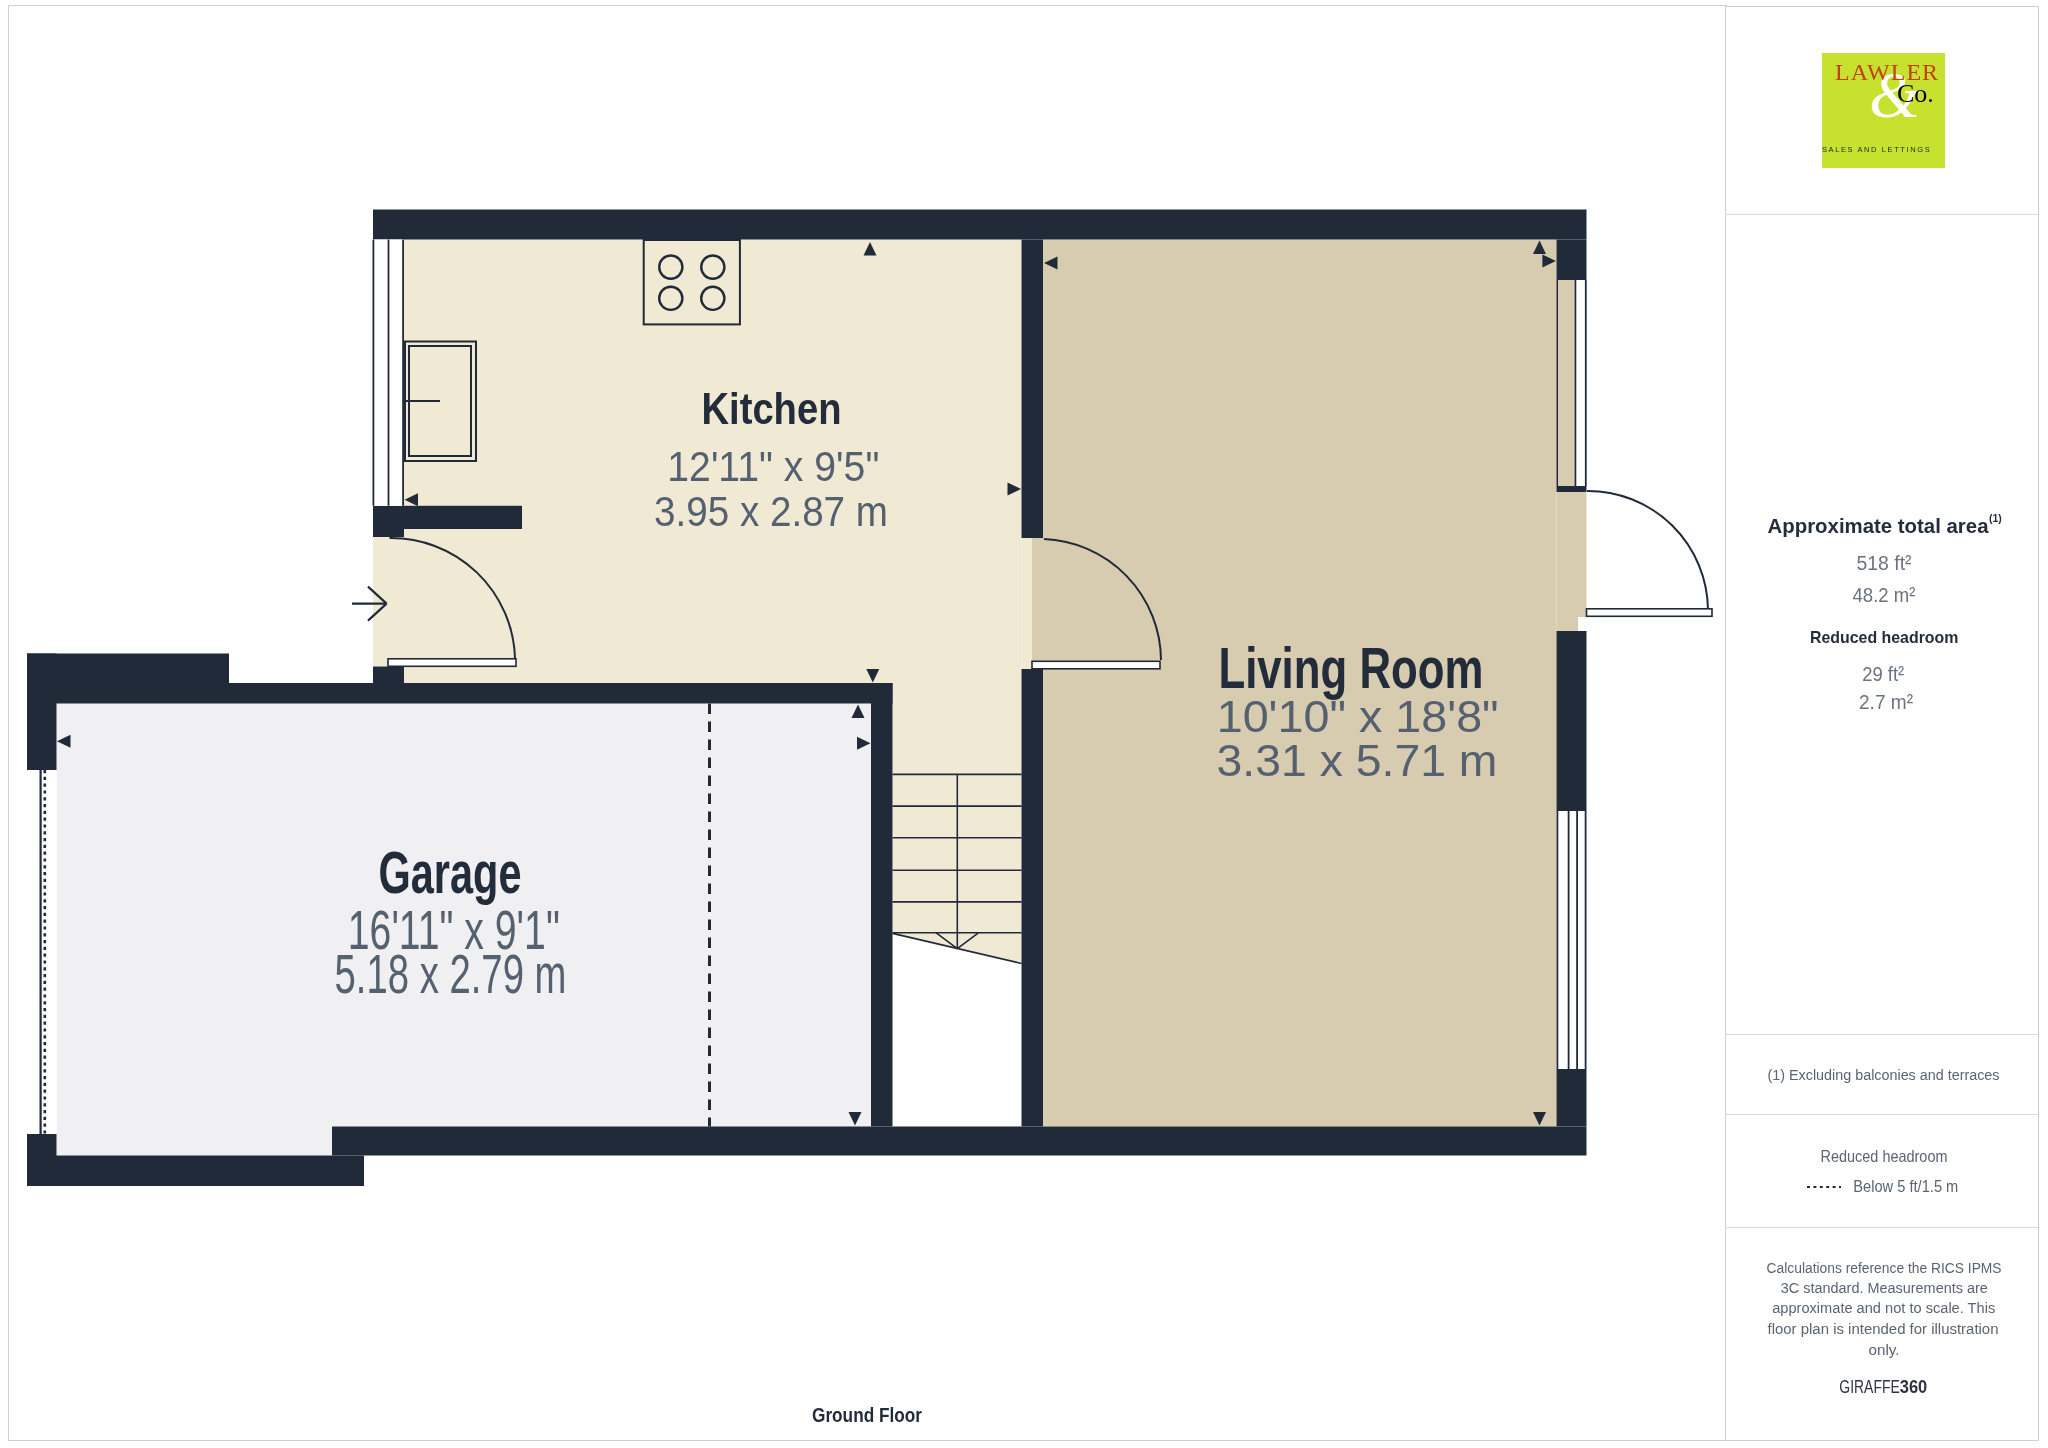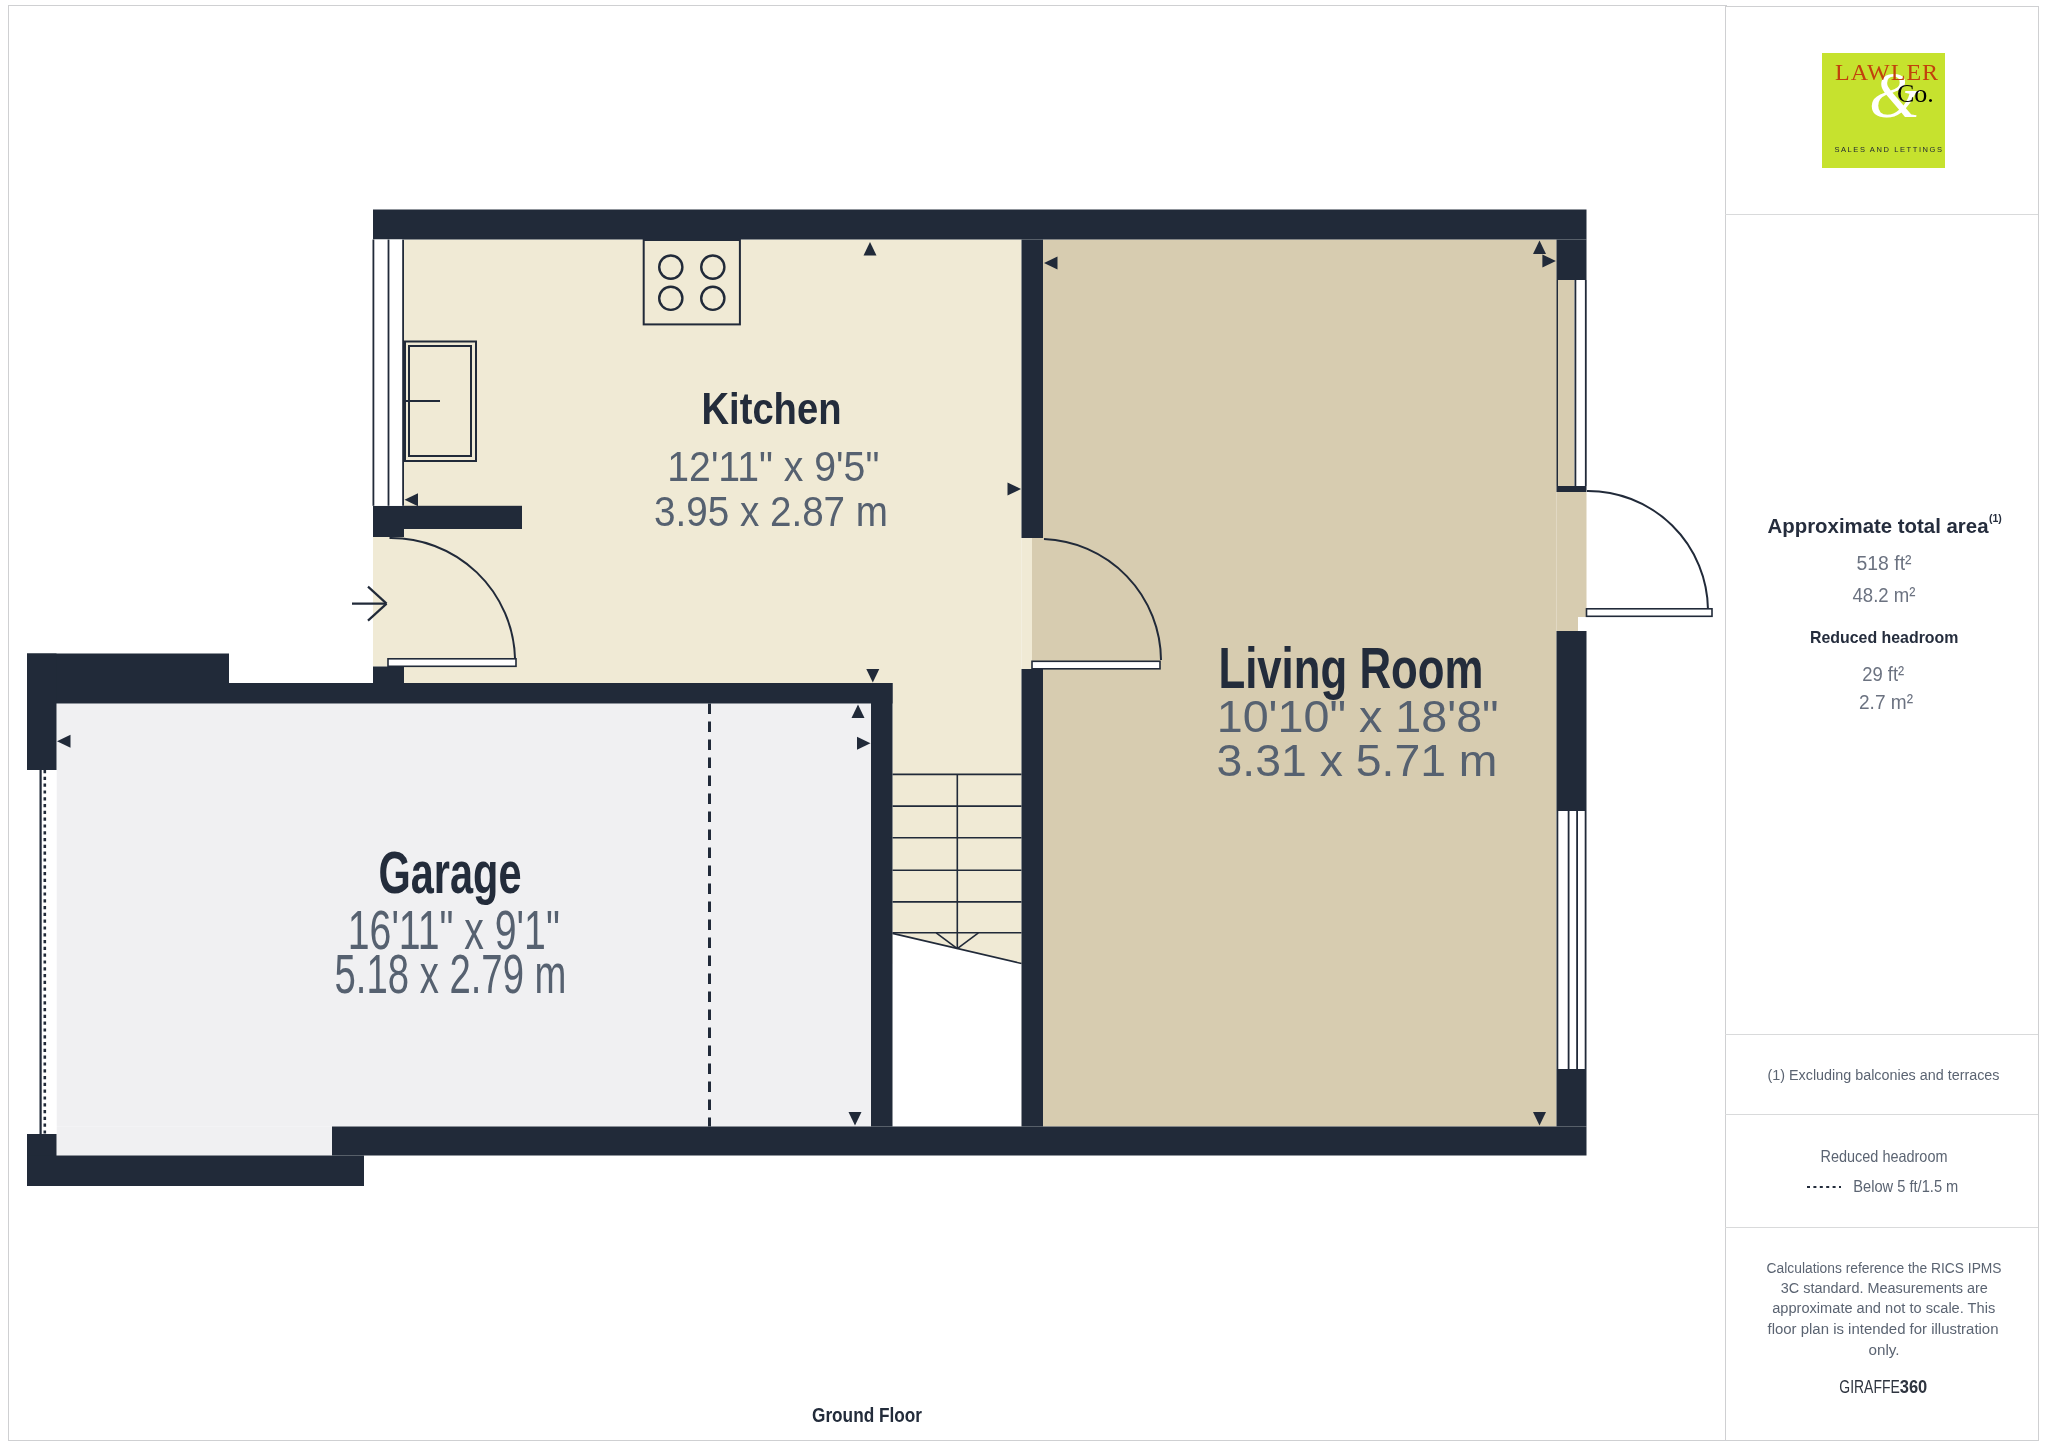--- a/index.html
+++ b/index.html
@@ -227,21 +227,21 @@
   <g font-family="Liberation Sans, sans-serif" font-size="18" fill="#2f3540">
     <text x="1839.3" y="1393" textLength="60.5" lengthAdjust="spacingAndGlyphs">GIRAFFE</text>
     <text x="1899.8" y="1393" font-weight="bold" textLength="27.5" lengthAdjust="spacingAndGlyphs">360</text>
   </g>
 </svg>
 
 <div style="position:absolute;left:1822px;top:53px;width:123px;height:115px;background:#c6e22e;overflow:hidden;">
     <div style="position:absolute;left:47px;top:9px;font-family:'Liberation Serif',serif;font-style:italic;font-size:66px;line-height:1;color:#ffffff;">&amp;</div>
     <div style="position:absolute;left:13px;top:7px;font-family:'Liberation Serif',serif;font-size:24px;line-height:1;color:#c2410c;letter-spacing:1px;">LAWLER</div>
     <div style="position:absolute;left:75px;top:28px;font-family:'Liberation Serif',serif;font-size:26px;line-height:1;color:#000000;">Co.</div>
-    <div style="position:absolute;left:0;top:92px;width:134px;text-align:center;font-family:'Liberation Sans',sans-serif;font-size:7.5px;letter-spacing:1.6px;color:#1d2433;">SALES AND LETTINGS</div>
+    <div style="position:absolute;left:0;top:92px;width:134px;text-align:left;font-family:'Liberation Sans',sans-serif;font-size:7.5px;letter-spacing:1.6px;color:#1d2433;">SALES AND LETTINGS</div>
 </div>
 
 <div style="position:absolute;left:1725px;top:214px;width:313px;height:1px;background:#d9dadb;"></div>
 <div style="position:absolute;left:1725px;top:1034px;width:313px;height:1px;background:#d9dadb;"></div>
 <div style="position:absolute;left:1725px;top:1114px;width:313px;height:1px;background:#d9dadb;"></div>
 <div style="position:absolute;left:1725px;top:1227px;width:313px;height:1px;background:#d9dadb;"></div>
 
 </div>
 
 </body></html>

